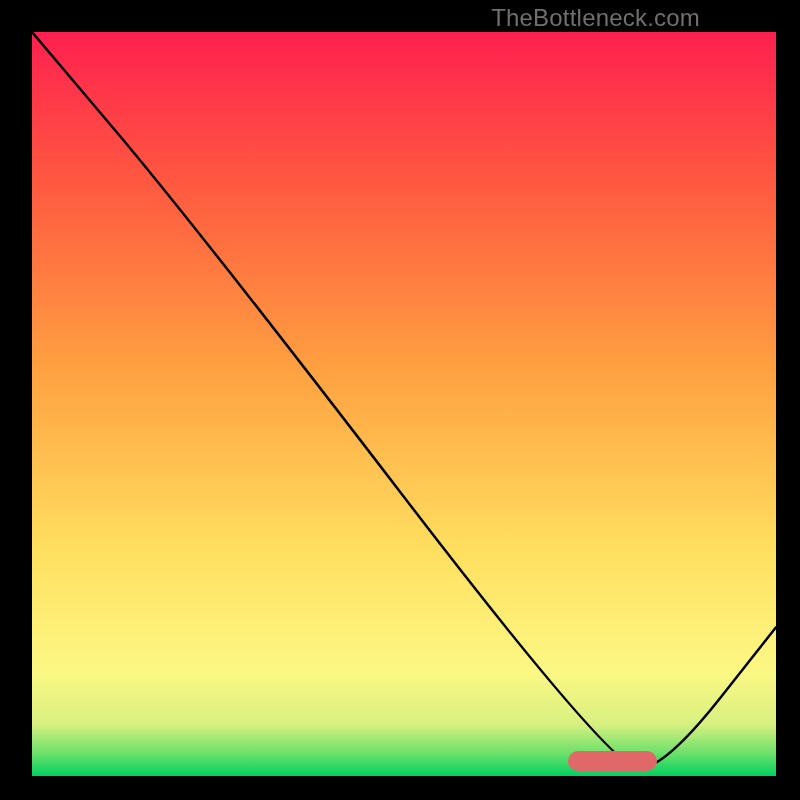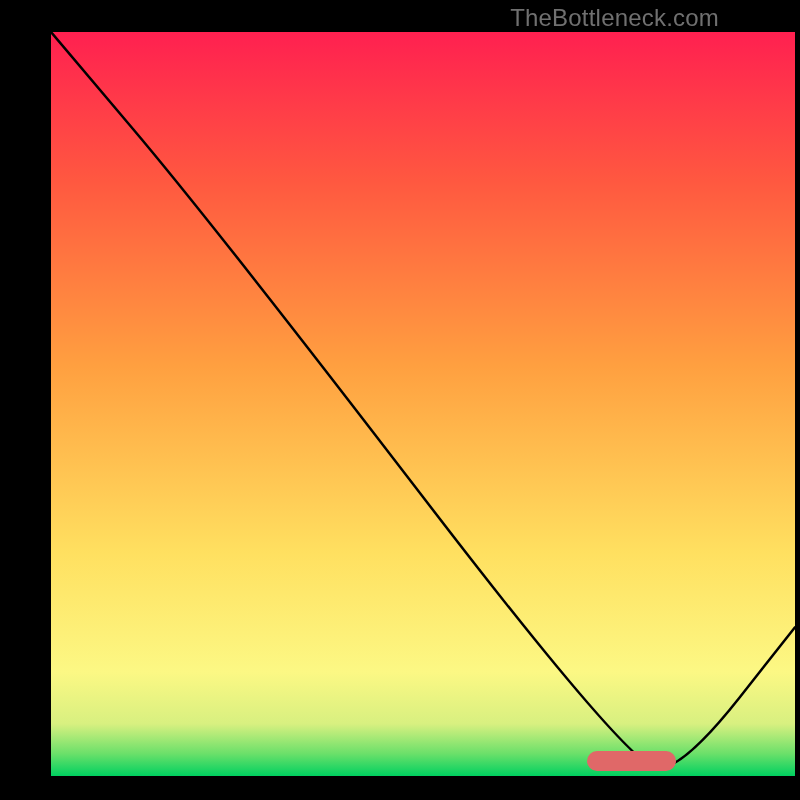--- a/index.html
+++ b/index.html
@@ -9,21 +9,20 @@
     height: 800px;
     overflow: hidden;
     background: #000;
     font-family: Arial, Helvetica, sans-serif;
   }
   .frame {
     position: relative;
     width: 712px;
     height: 800px;
     background: #000;
-    margin-left: 19px;
   }
   .watermark {
     position: absolute;
     top: 4px;
     right: 12px;
     color: #707070;
     font-size: 24px;
     font-weight: 400;
     letter-spacing: 0.2px;
     z-index: 20;

